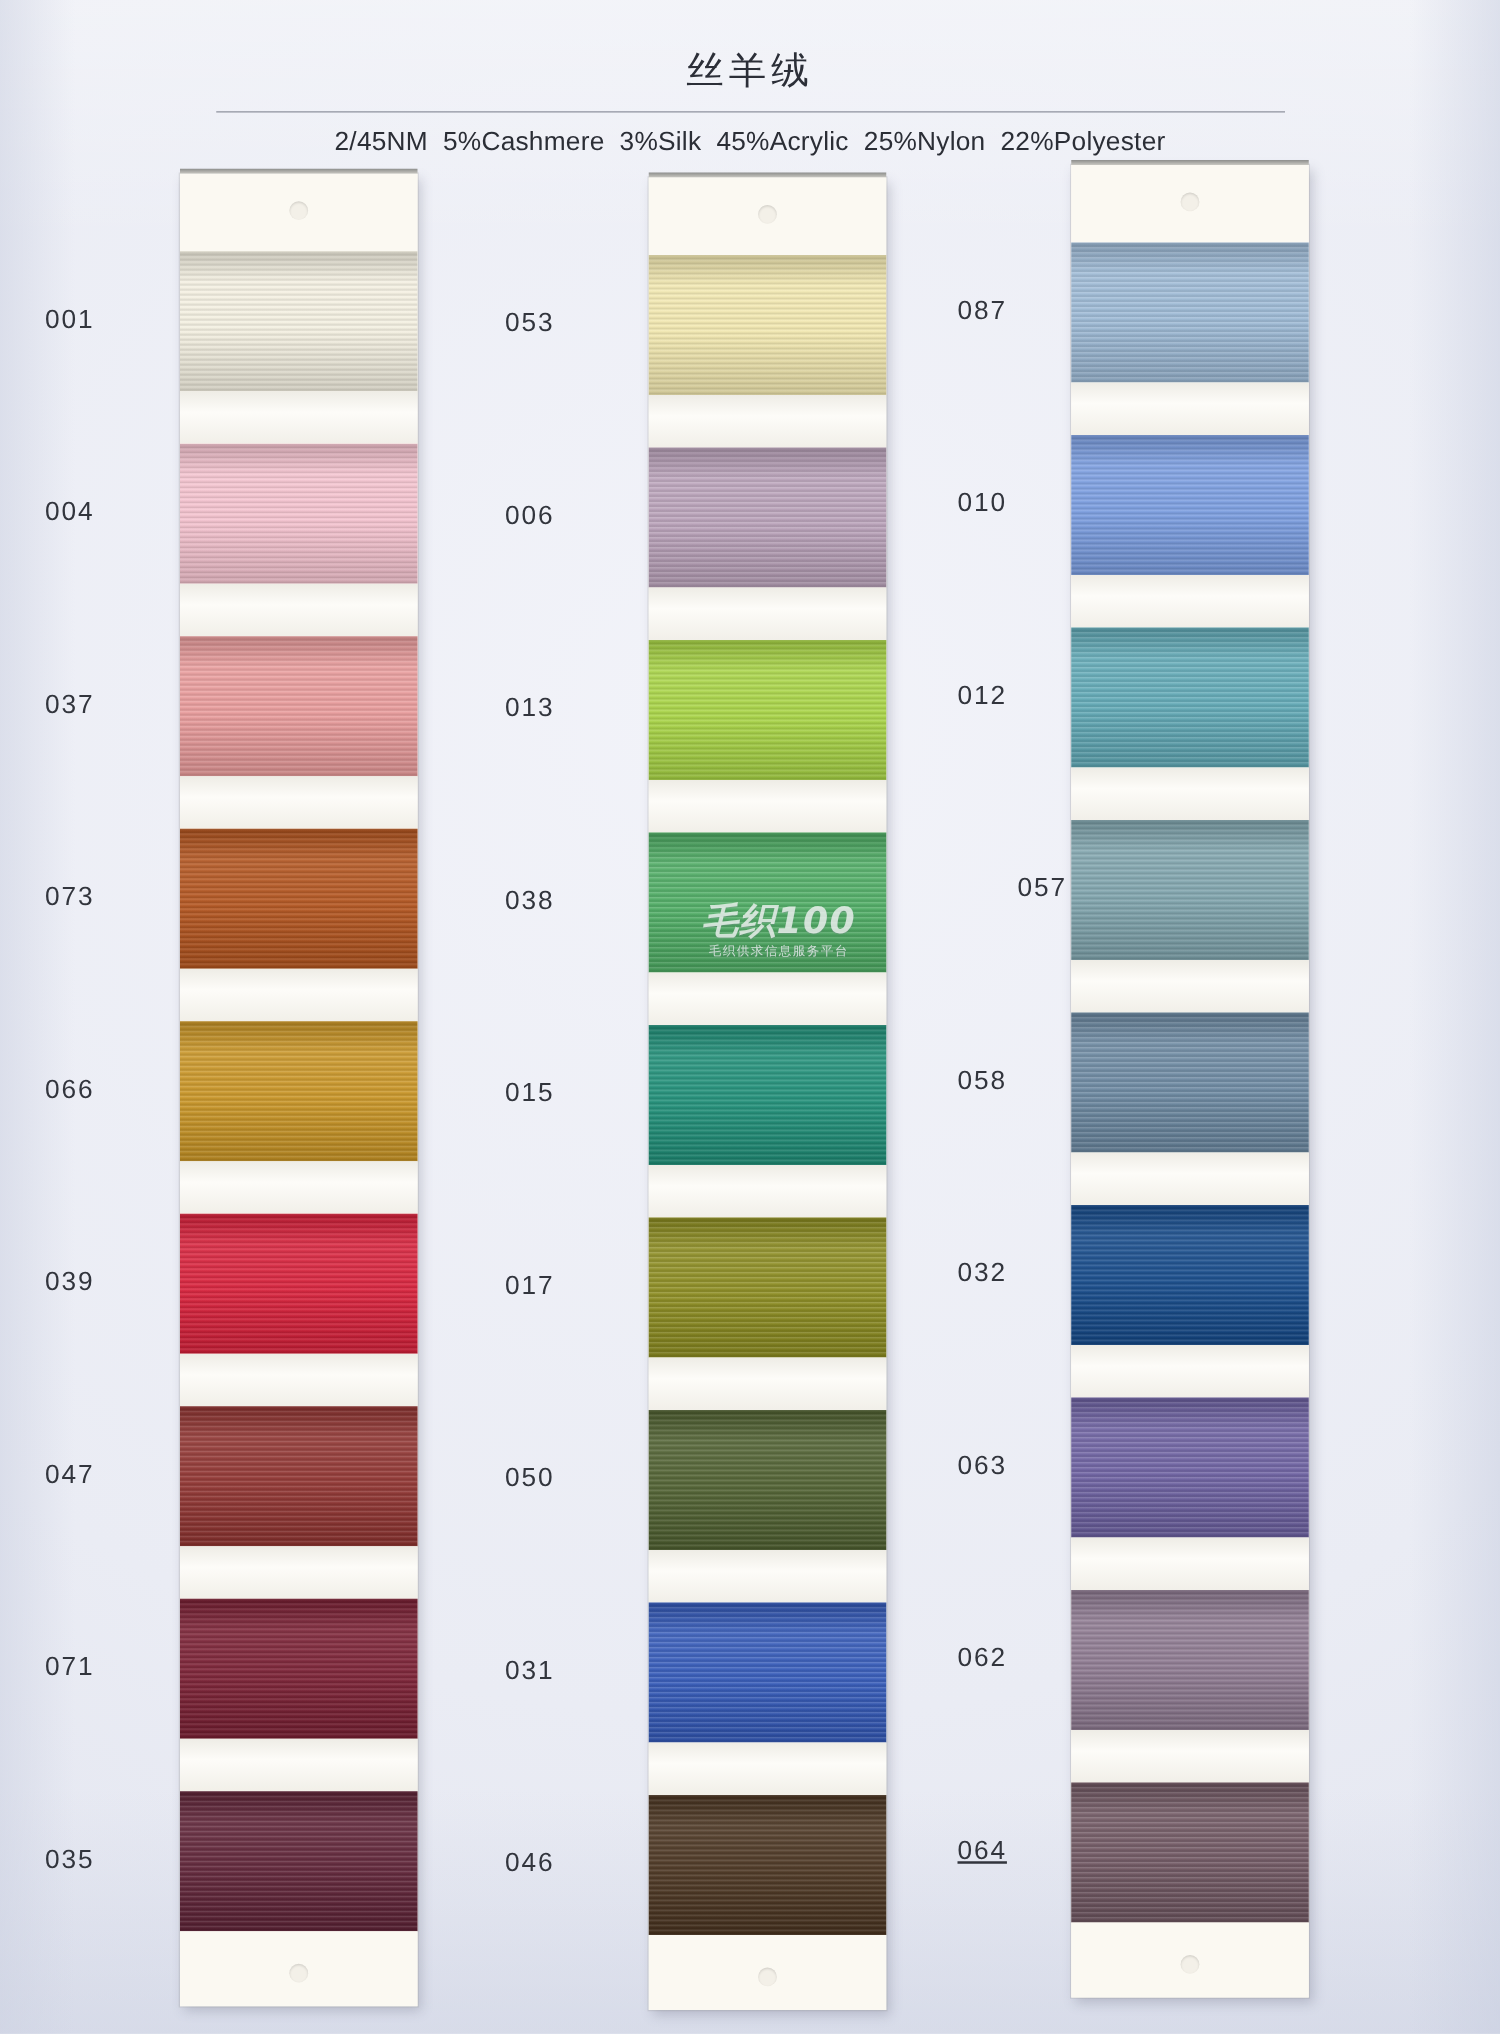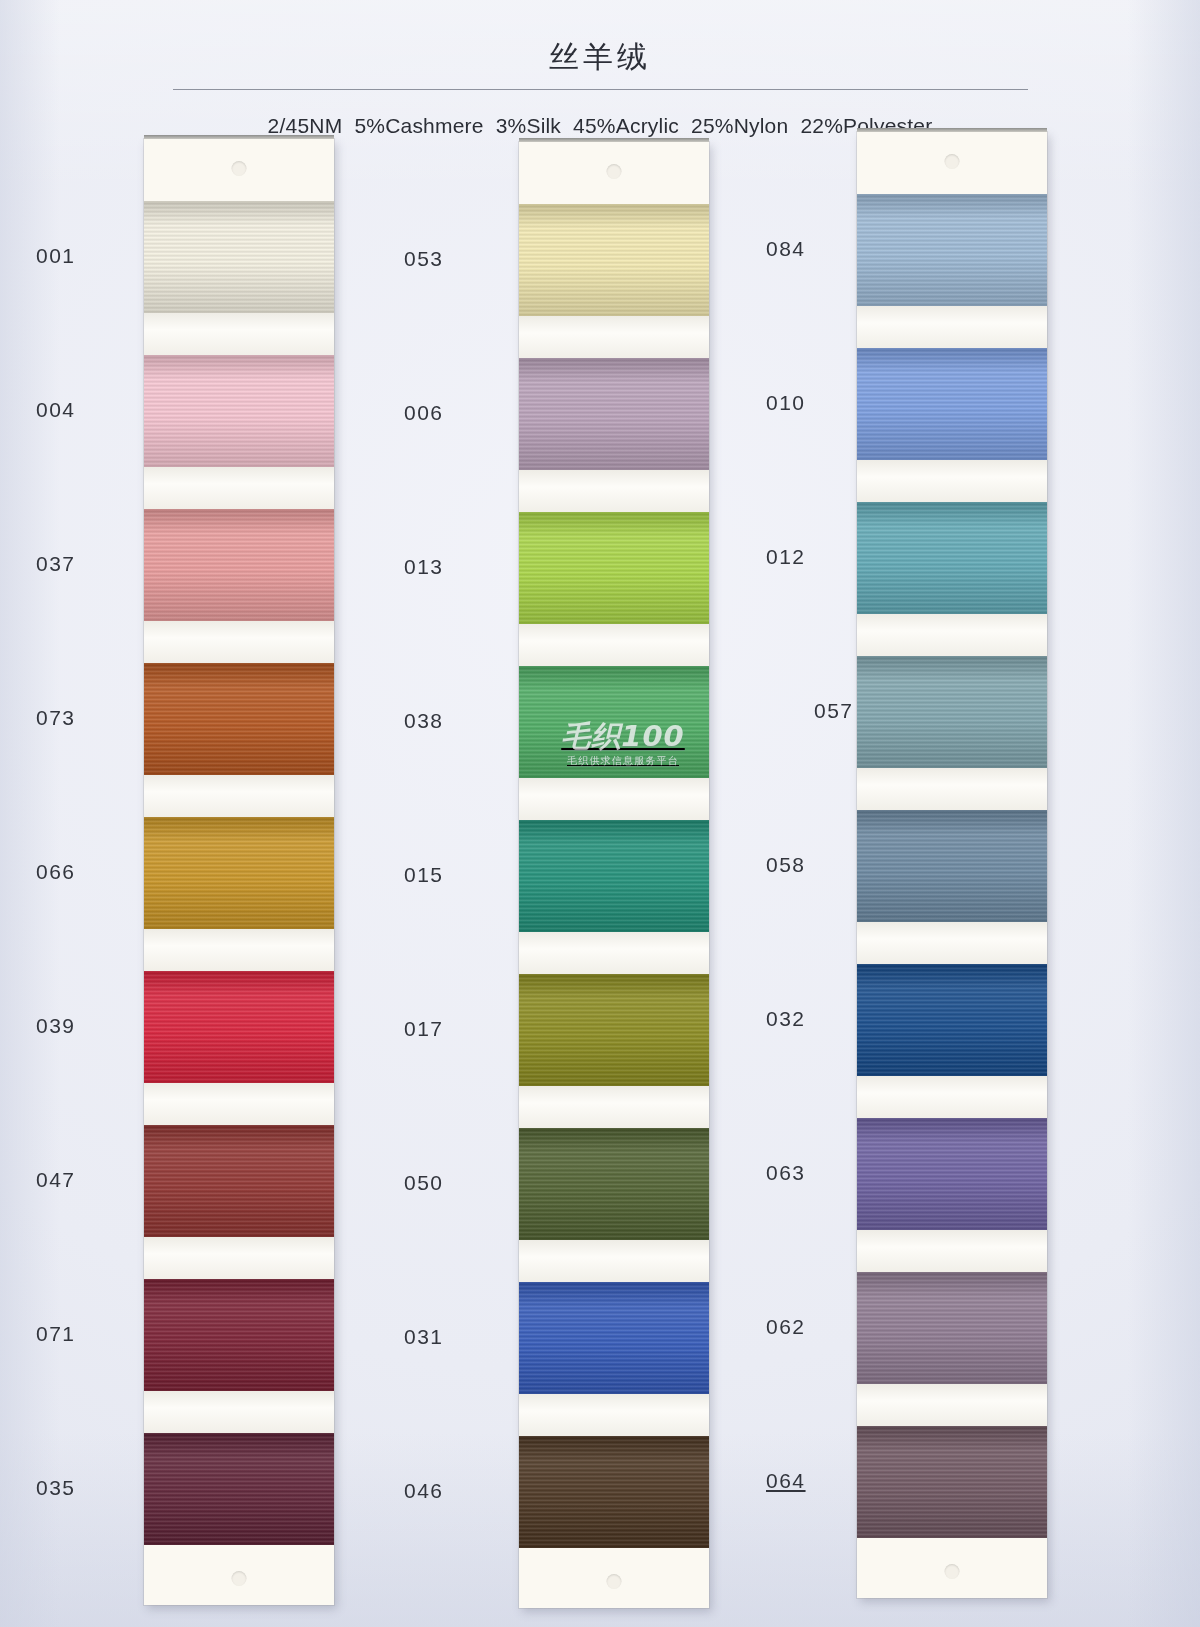--- a/index.html
+++ b/index.html
@@ -49,21 +49,21 @@
   }
   .rule {
     width: 855px;
     height: 1px;
     margin: 16px auto 0 auto;
     background: #8e929e;
   }
   .subtitle {
     font-size: 21px;
     color: #2b2e36;
-    margin-top: 24px;
+    margin-top: 12px;
     letter-spacing: 0.2px;
     white-space: nowrap;
   }
   .subtitle span { margin: 0 3px; }
 
   
   .columns {
     position: absolute;
     top: 139px;
     left: 0; right: 0;
@@ -166,21 +166,20 @@
 
   
   .watermark {
     position: absolute;
     left: 548px;
     top: 722px;
     width: 150px;
     text-align: center;
     pointer-events: none;
     z-index: 6;
-    text-decoration: underline;
   }
   .wm-main {
     font-size: 29px;
     font-weight: bold;
     color: rgba(255,255,255,0.72);
     letter-spacing: 1px;
     line-height: 1;
     text-shadow: 0 1px 1px rgba(120,125,140,0.35);
     font-family: "DejaVu Sans", sans-serif;
     font-style: italic;
@@ -305,21 +304,21 @@
         <div class="band" title="063" style="height: 112px; background: rgb(107, 95, 160);"></div>
         <div class="gap" style="height: 42px;"></div>
         <div class="band" title="062" style="height: 112px; background: rgb(141, 121, 144);"></div>
         <div class="gap" style="height: 42px;"></div>
         <div class="band" title="064" style="height: 112px; background: rgb(110, 85, 96);"></div>
         <div class="card-bottom" style="height: 60px;">
           <div class="punch" style="top: 26px;"></div>
         </div>
       </div>
     </div>
-    <div class="label labels-2" style="left: 766px; top: 98px;">084</div>
+    <div class="label labels-2" style="left: 766px; top: 98px;">087</div>
     <div class="label labels-2" style="left: 766px; top: 252px;">010</div>
     <div class="label labels-2" style="left: 766px; top: 406px;">012</div>
     <div class="label labels-2" style="left: 766px; top: 560px; margin-left: 48px;">057</div>
     <div class="label labels-2" style="left: 766px; top: 714px;">058</div>
     <div class="label labels-2" style="left: 766px; top: 868px;">032</div>
     <div class="label labels-2" style="left: 766px; top: 1022px;">063</div>
     <div class="label labels-2" style="left: 766px; top: 1176px;">062</div>
     <div class="label labels-2" style="left: 766px; top: 1330px; text-decoration: underline;">064</div>
   </div>
 

